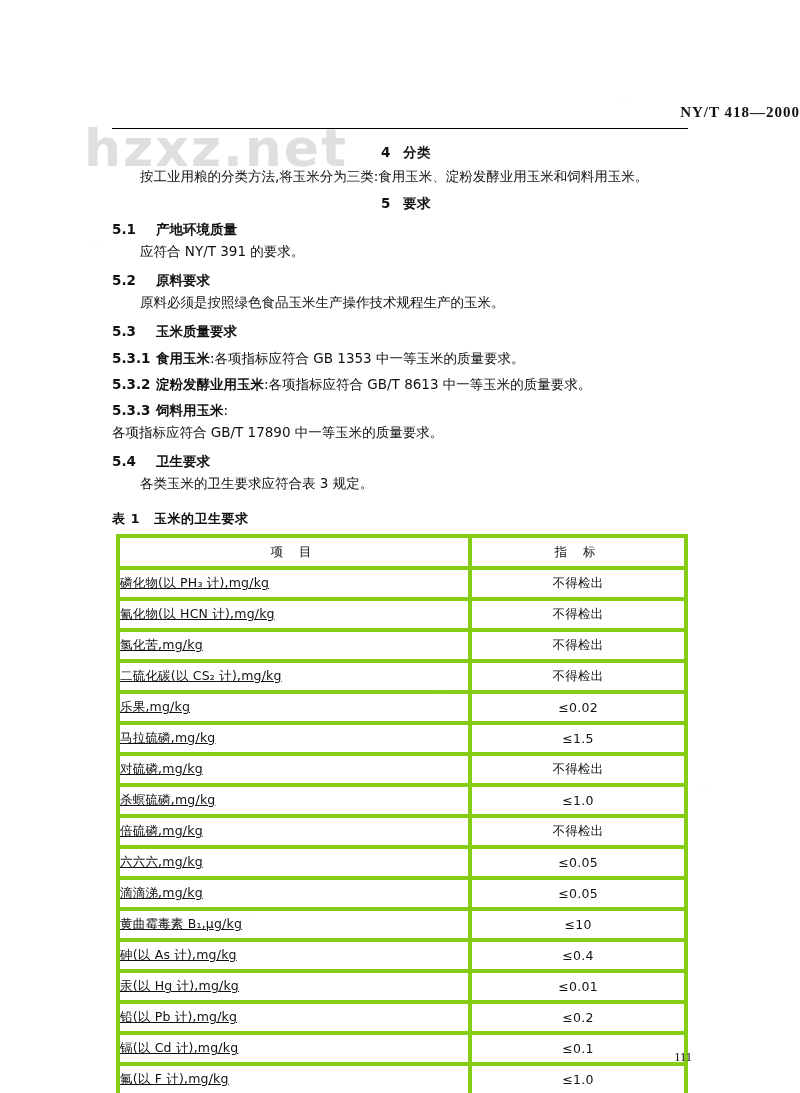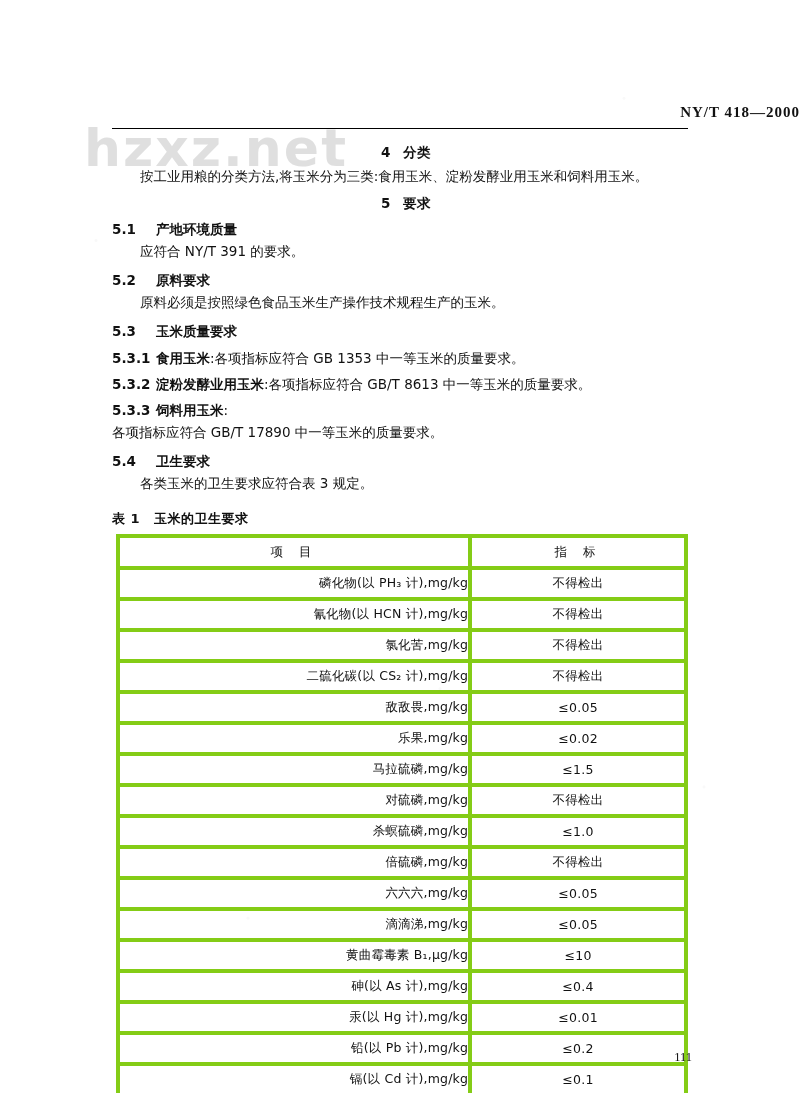--- a/index.html
+++ b/index.html
@@ -127,22 +127,23 @@
     font-weight: normal;
     color: #111;
   }
   table.hyg th {
     height: 28px;
     font-weight: normal;
     letter-spacing: 6px;
   }
   .c-item {
     padding-left: 26px;
-    text-align: right;
+    text-align: left;
     letter-spacing: .2px;
+    text-decoration: underline;
   }
   .c-val {
     text-align: center;
     letter-spacing: .3px;
   }
   .folio {
     position: absolute;
     right: 108px;
     bottom: 28px;
     font-family: "Liberation Serif", "DejaVu Serif", serif;
@@ -231,24 +232,20 @@
             </tr>
           <tr>
               <td class="c-item">氯化苦,mg/kg</td>
               <td class="c-val">不得检出</td>
             </tr>
           <tr>
               <td class="c-item">二硫化碳(以 CS₂ 计),mg/kg</td>
               <td class="c-val">不得检出</td>
             </tr>
           <tr>
-              <td class="c-item">敌敌畏,mg/kg</td>
-              <td class="c-val">≤0.05</td>
-            </tr>
-          <tr>
               <td class="c-item">乐果,mg/kg</td>
               <td class="c-val">≤0.02</td>
             </tr>
           <tr>
               <td class="c-item">马拉硫磷,mg/kg</td>
               <td class="c-val">≤1.5</td>
             </tr>
           <tr>
               <td class="c-item">对硫磷,mg/kg</td>
               <td class="c-val">不得检出</td>

